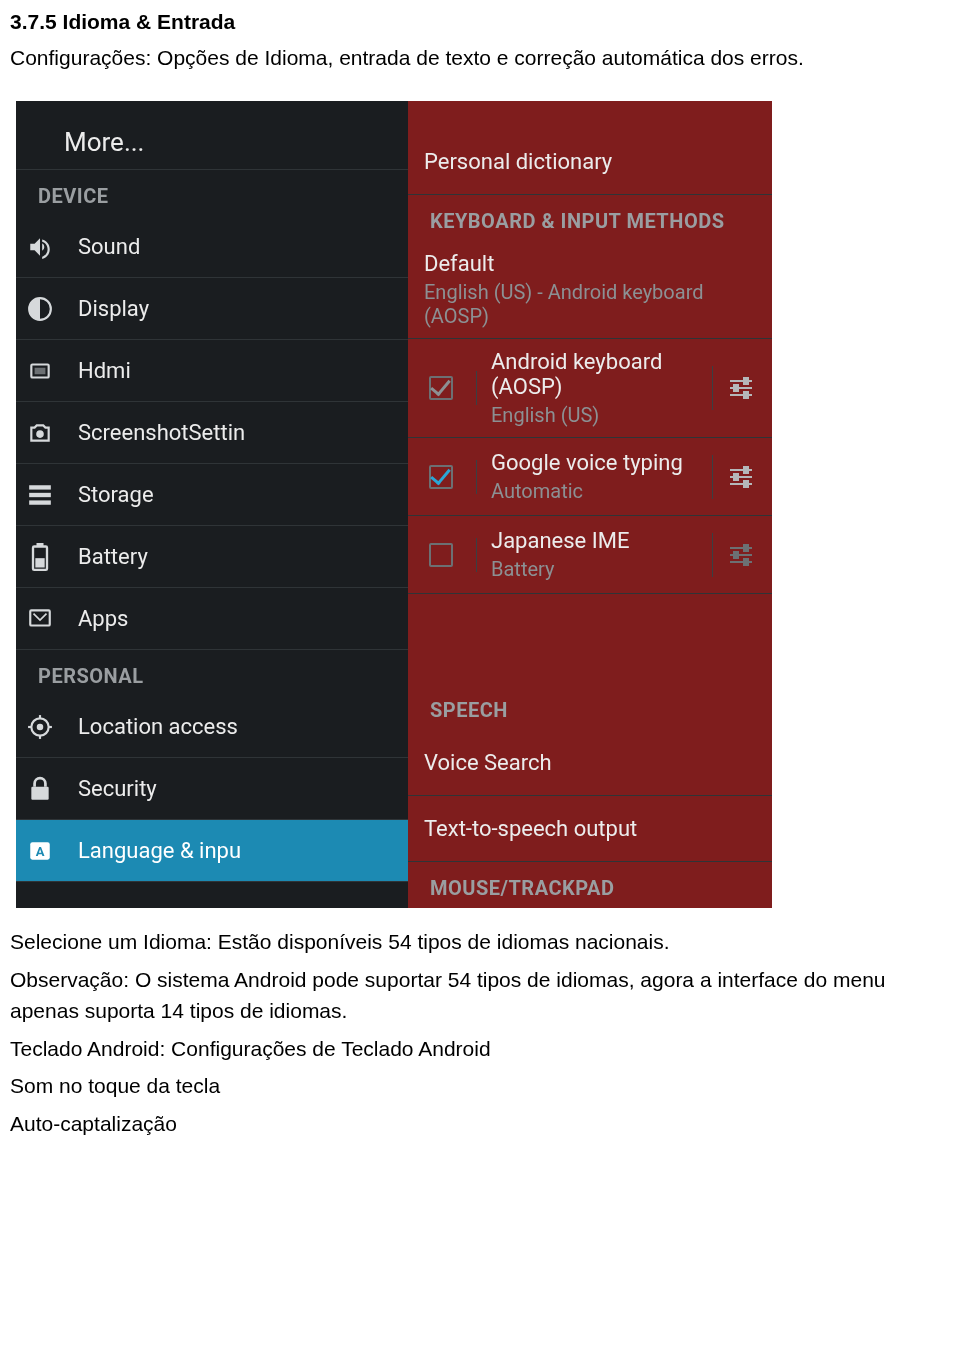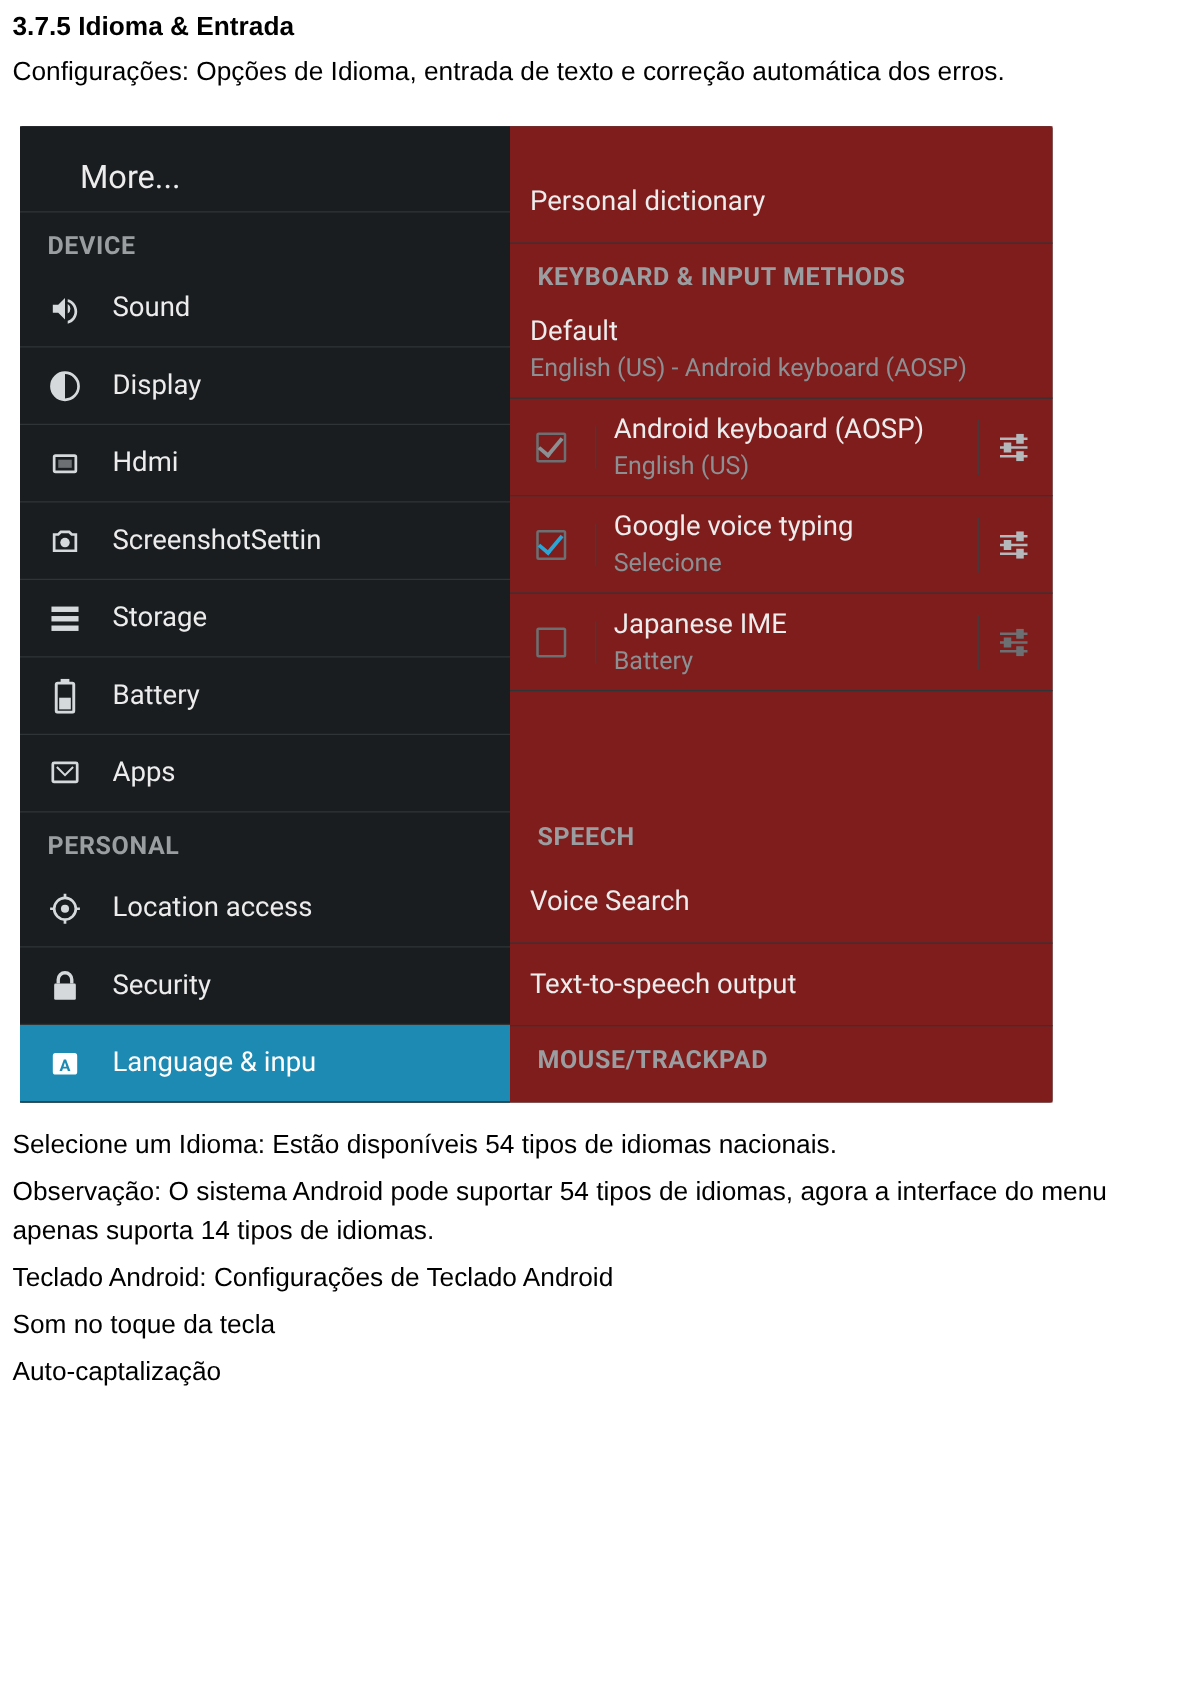--- a/index.html
+++ b/index.html
@@ -18,21 +18,21 @@
     font-weight: bold;
     margin-top: 6px;
     margin-bottom: 4px;
     font-size: 21px;
   }
   .doc-para {
     margin-bottom: 6px;
   }
   .screenshot {
     margin: 28px 16px 18px 16px;
-    width: 826px;
+    width: 756px;
     background: #1a1d20;
     color: #e6e6e6;
     display: flex;
     font-family: "Roboto", Arial, sans-serif;
     border-radius: 2px;
   }
   .left-pane {
     width: 392px;
     background: #1a1d20;
     display: flex;
@@ -40,21 +40,21 @@
   }
   .right-pane {
     flex: 1;
     background: #7f1d1d;
     display: flex;
     flex-direction: column;
   }
   .row {
     display: flex;
     align-items: center;
-    padding: 14px 20px;
+    padding: 14px 8px;
     min-height: 62px;
     border-bottom: 1px solid #2f3437;
   }
   .row.no-border { border-bottom: none; }
   .icon-slot {
     width: 32px;
     height: 32px;
     display: flex;
     align-items: center;
     justify-content: center;
@@ -319,21 +319,21 @@
         </span>
       </div>
     </div>
 
     <div class="right-item">
       <div class="checkbox-slot">
         <div class="checkbox checked"></div>
       </div>
       <div class="content">
         <span class="primary">Google voice typing</span>
-        <span class="secondary">Selecione</span>
+        <span class="secondary">Automatic</span>
       </div>
       <div class="slider-slot">
         <span class="slider-icon">
           <svg width="26" height="22" viewBox="0 0 26 22" stroke="#b5b8ba" stroke-width="2">
               <line x1="2" y1="4" x2="24" y2="4"></line>
               <line x1="2" y1="11" x2="24" y2="11"></line>
               <line x1="2" y1="18" x2="24" y2="18"></line>
               <rect x="16" y="1" width="4" height="6" fill="#b5b8ba"></rect>
               <rect x="6" y="8" width="4" height="6" fill="#b5b8ba"></rect>
               <rect x="16" y="15" width="4" height="6" fill="#b5b8ba"></rect>

